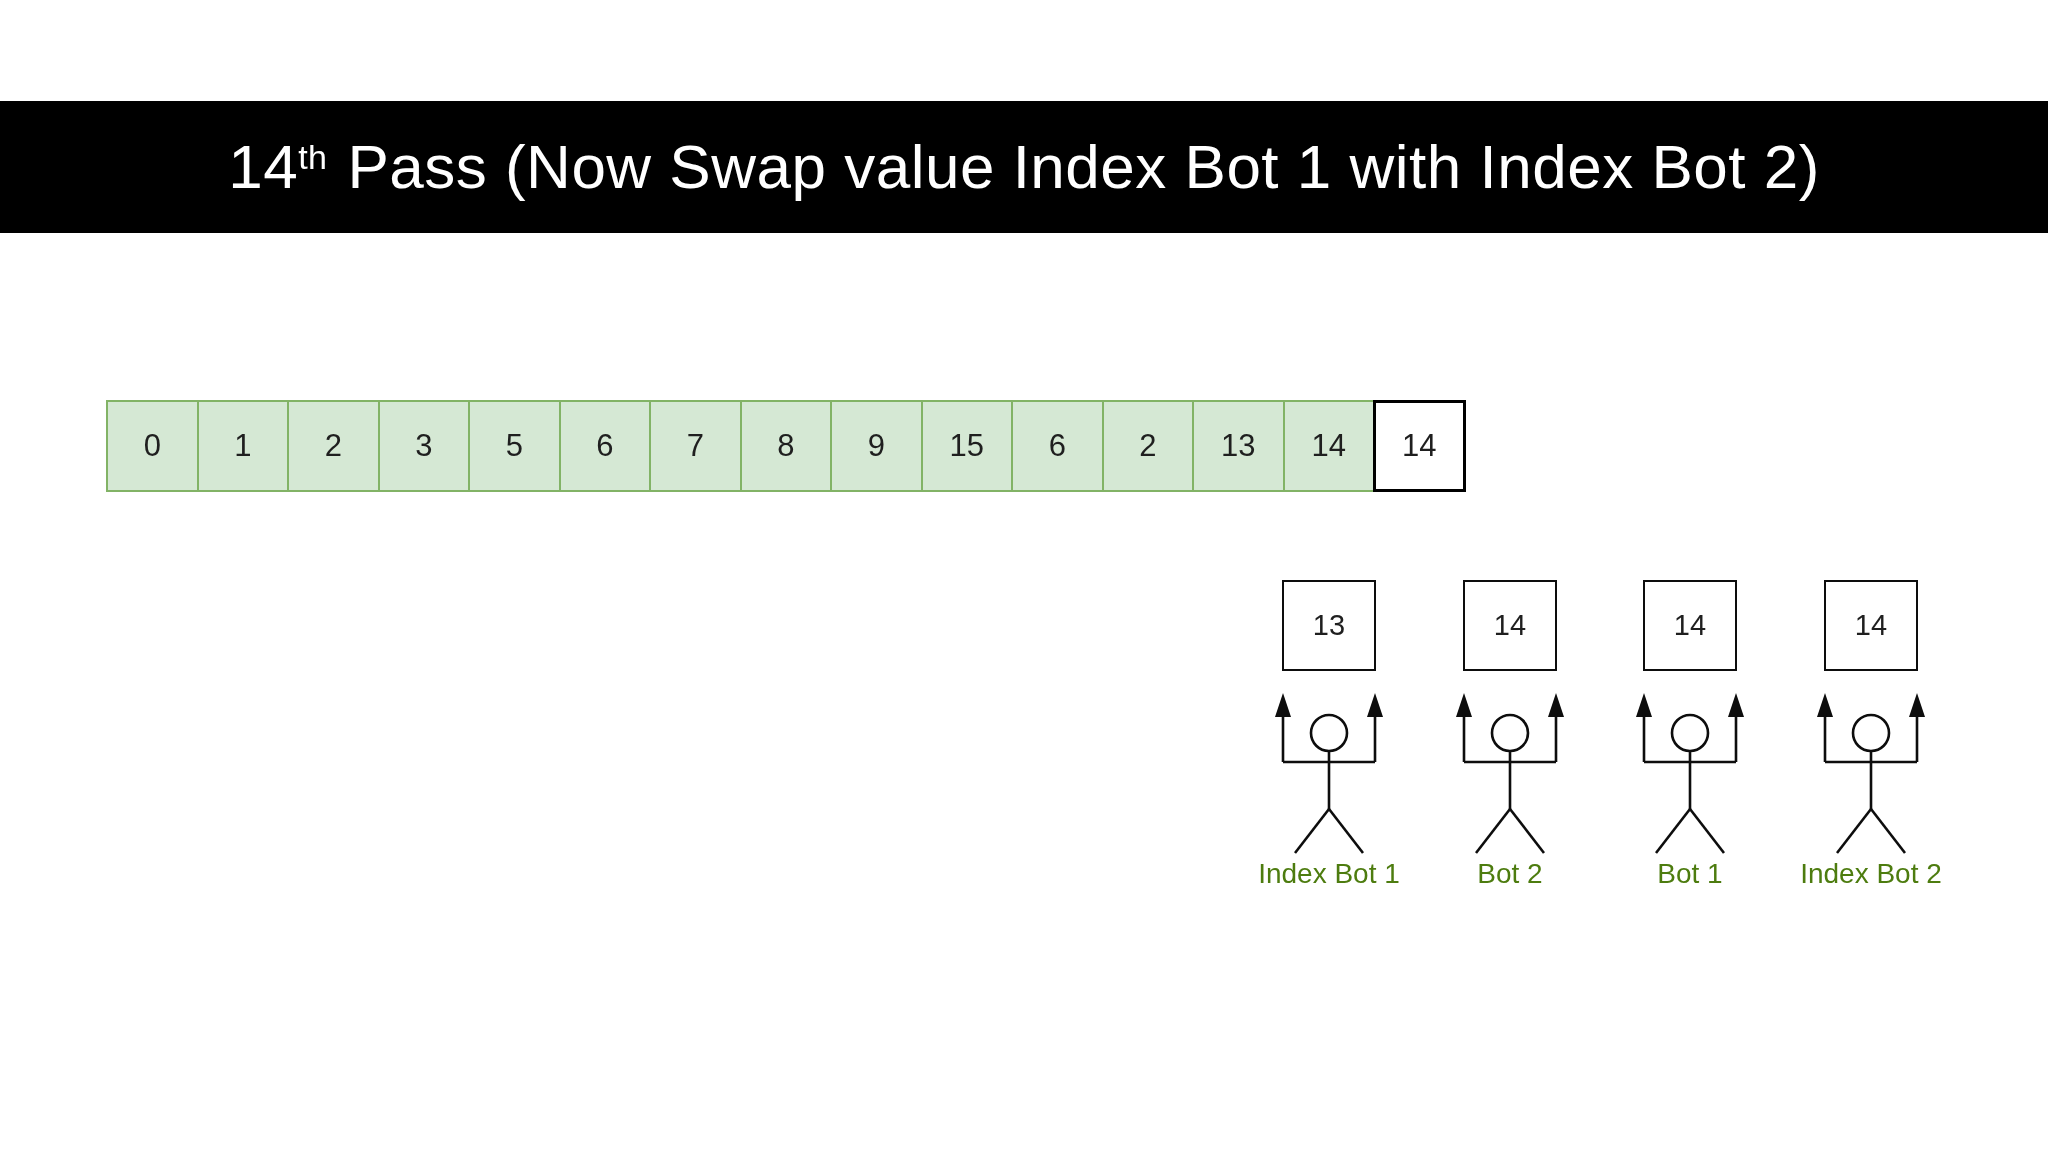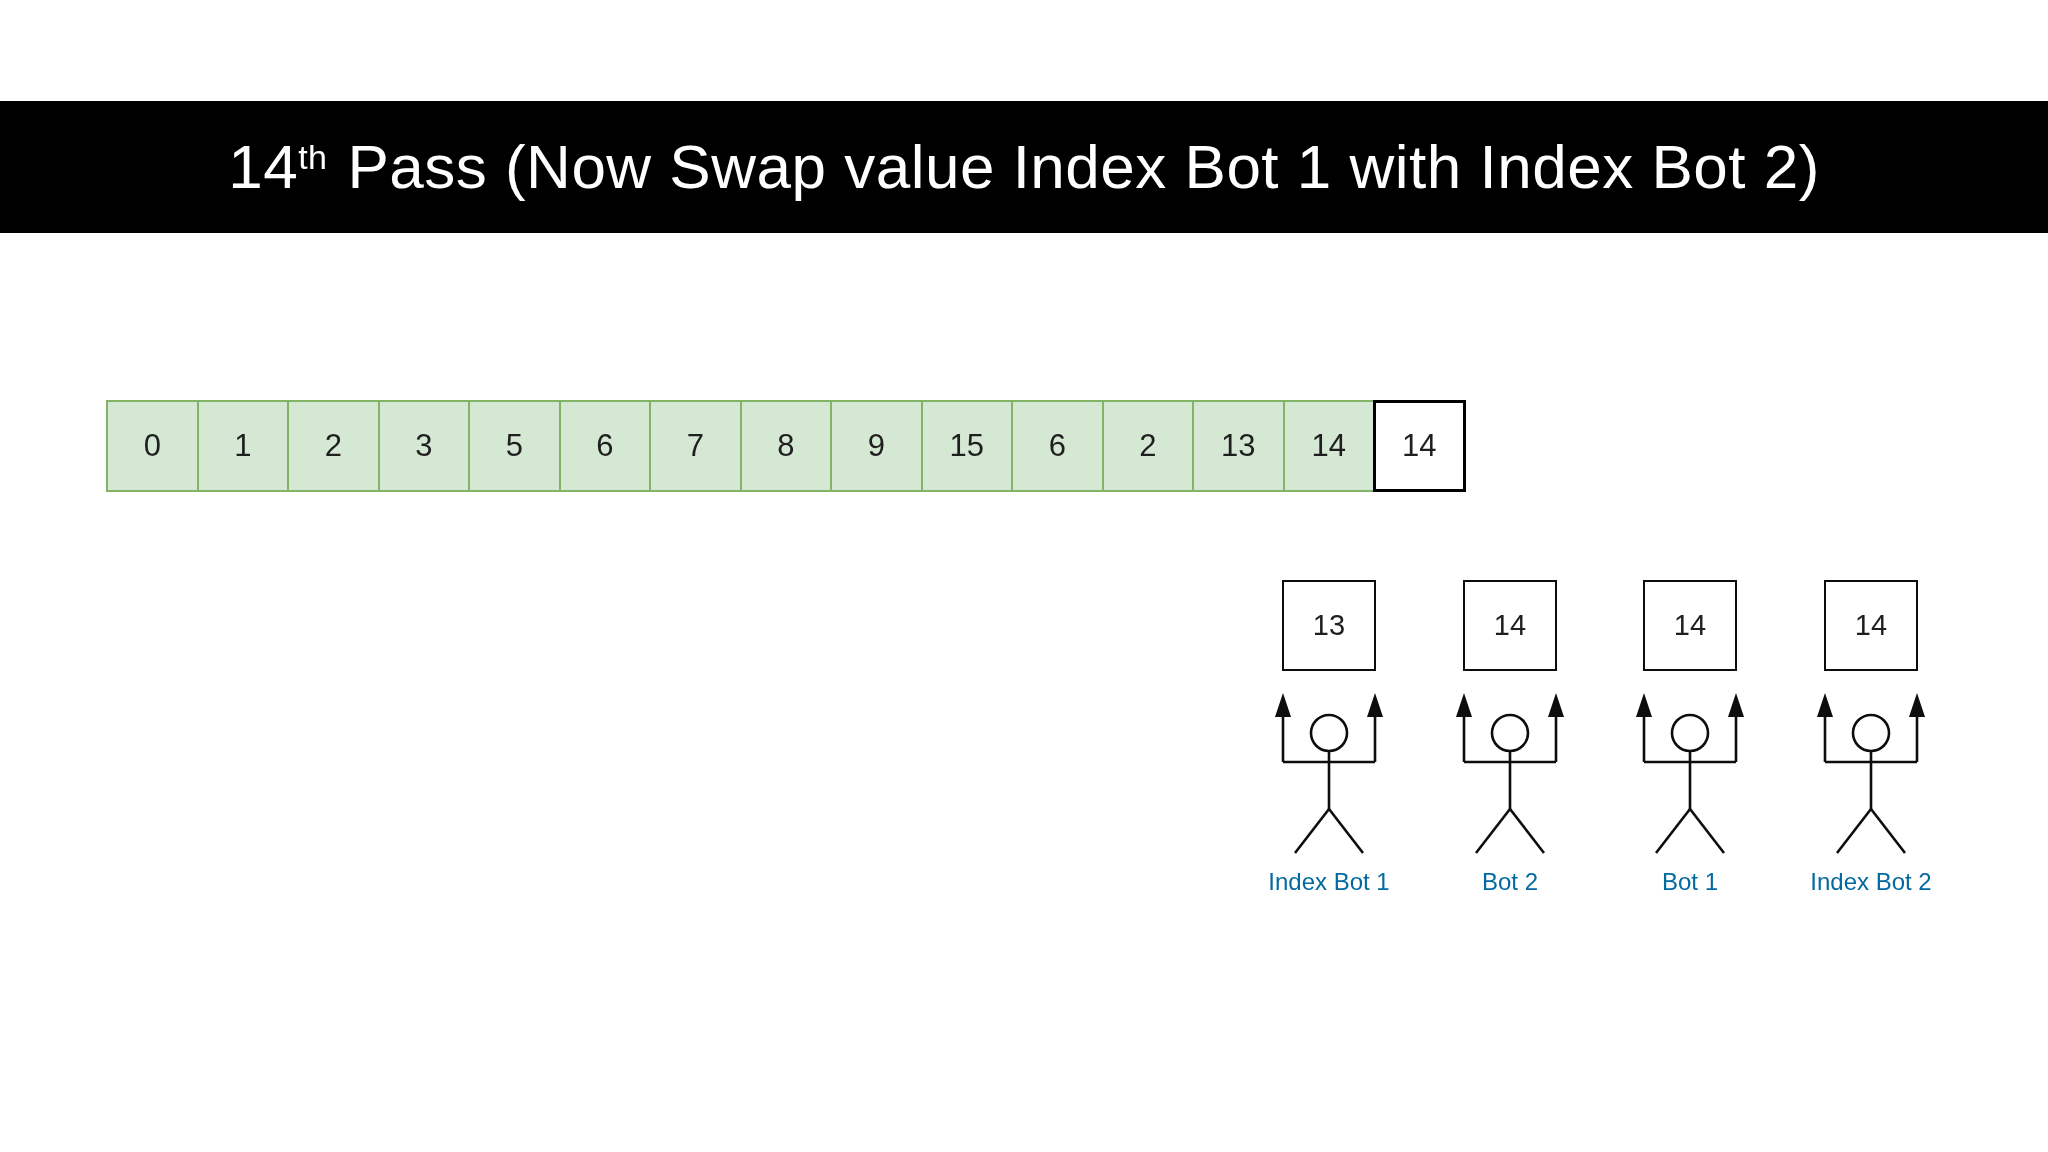--- a/index.html
+++ b/index.html
@@ -55,21 +55,21 @@
     display:flex;align-items:center;justify-content:center;
     font-size:29px;color:#1f1f1f;
   }
   .bot-figure{margin-top:22px;display:block;}
   .bot-figure line,.bot-figure circle{
     stroke:var(--stroke,#000);stroke-width:2.6;fill:none;
   }
   .bot-figure circle{fill:#ffffff;}
   .bot-figure polygon{fill:var(--stroke,#000);stroke:none;}
   .bot-label{
-    margin-top:14px;font-size:24px;color:#0369a1;white-space:nowrap;
+    margin-top:4px;font-size:28px;color:#4d7c0f;white-space:nowrap;
     text-align:center;line-height:1.1;
   }
   .bot-1{left:1229px;}
   .bot-2{left:1410px;}
   .bot-3{left:1590px;}
   .bot-4{left:1771px;}
 </style>
 </head>
 <body>
 

